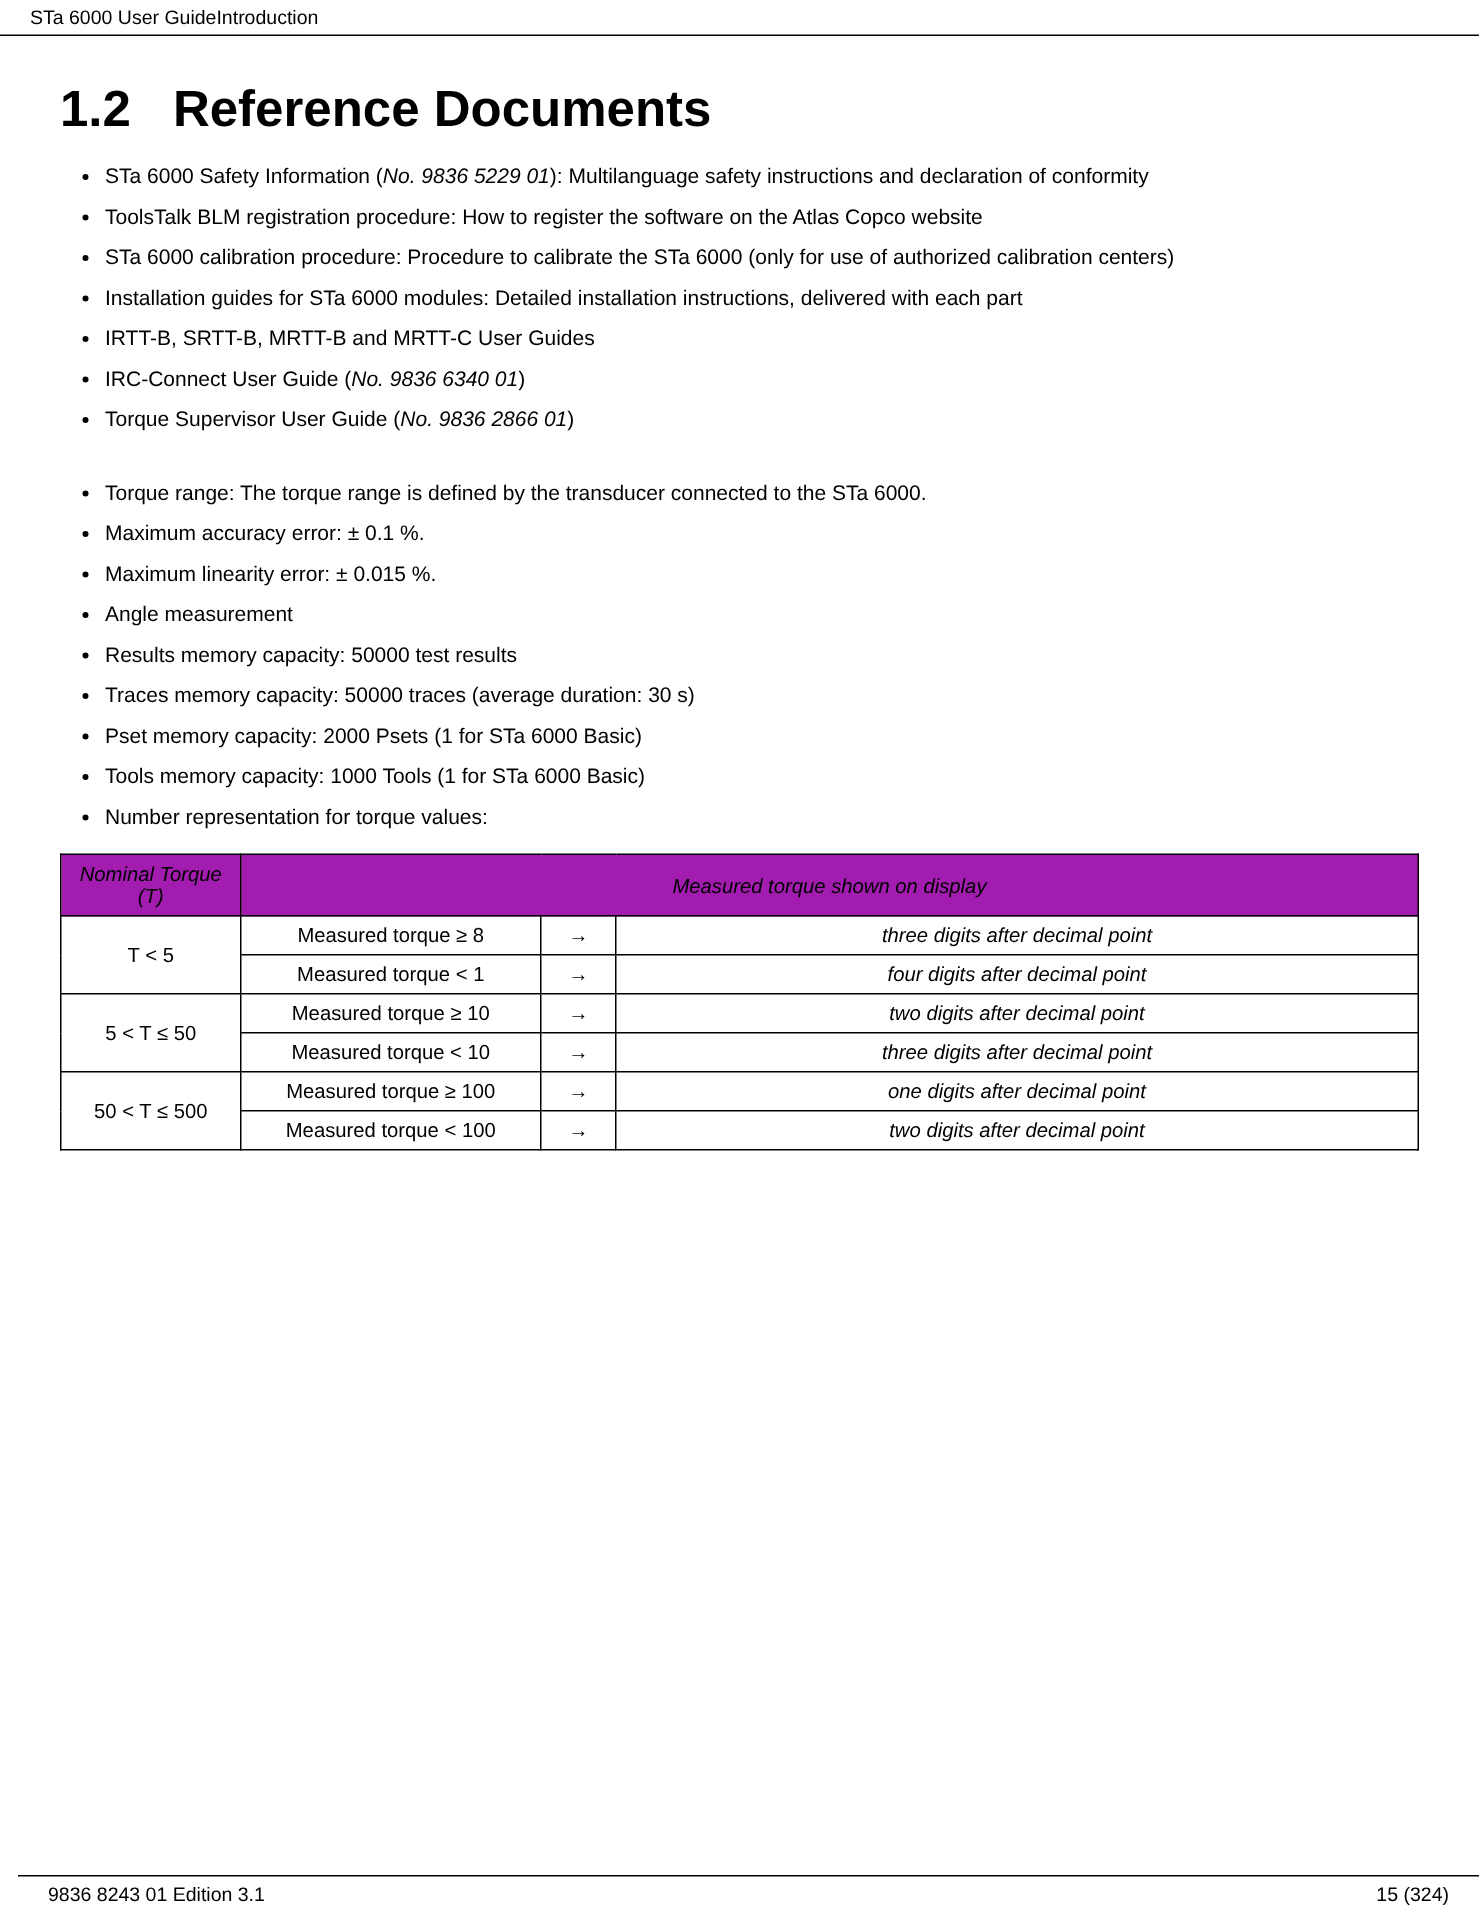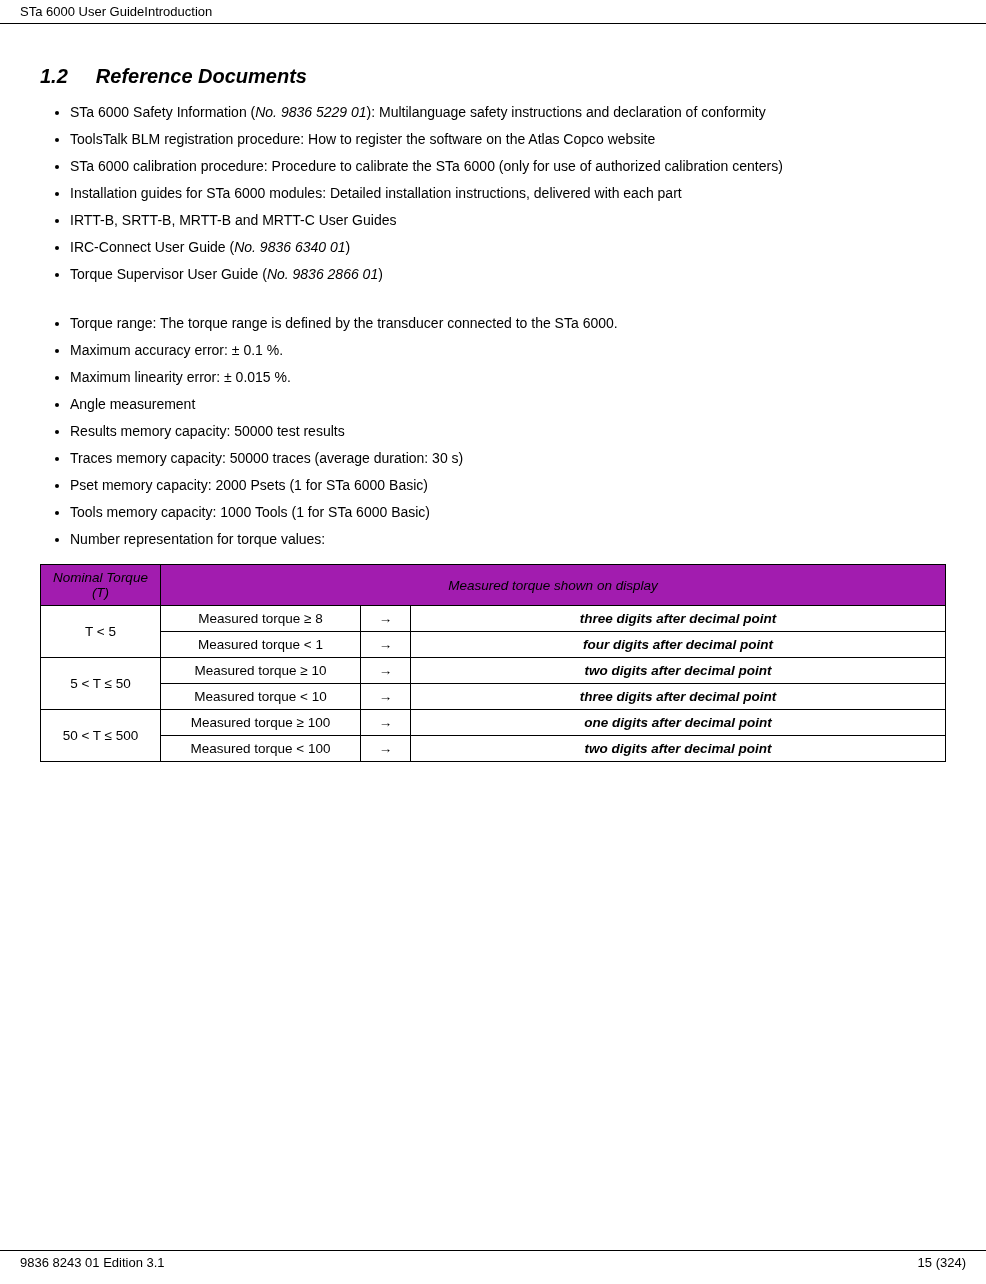--- a/index.html
+++ b/index.html
@@ -17,25 +17,24 @@
       justify-content: flex-start;
       align-items: center;
       padding: 4px 20px 4px 20px;
       border-bottom: 1px solid #000;
       font-size: 13px;
     }
     .content {
       padding: 20px 40px 20px 40px;
     }
     h1.section {
-      font-size: 20px;
+      font-size: 34px;
       font-weight: bold;
       margin-bottom: 14px;
-      margin-top: 21px;
-      font-style: italic;
+      margin-top: 10px;
     }
     .section-number {
       margin-right: 28px;
     }
     p.intro {
       margin-bottom: 14px;
       line-height: 1.55;
       text-align: justify;
     }
     ul.bullet-list {
@@ -65,36 +64,36 @@
       border: 1px solid #000;
       padding: 5px 10px;
       text-align: center;
     }
     table.torque-table thead th {
       font-style: italic;
       font-weight: normal;
       background: #a21caf;
     }
     table.torque-table .bold-italic {
-      font-weight: bold;
+      font-weight: normal;
       font-style: italic;
     }
     .arrow-cell {
       width: 50px;
     }
     .range-cell {
       width: 120px;
     }
     .condition-cell {
       width: 200px;
     }
     .page-footer {
       position: absolute;
       bottom: 10px;
-      left: 0;
+      left: 12px;
       right: 0;
       display: flex;
       justify-content: space-between;
       padding: 4px 20px;
       border-top: 1px solid #000;
       font-size: 13px;
     }
   </style>
 </head>
 <body>

